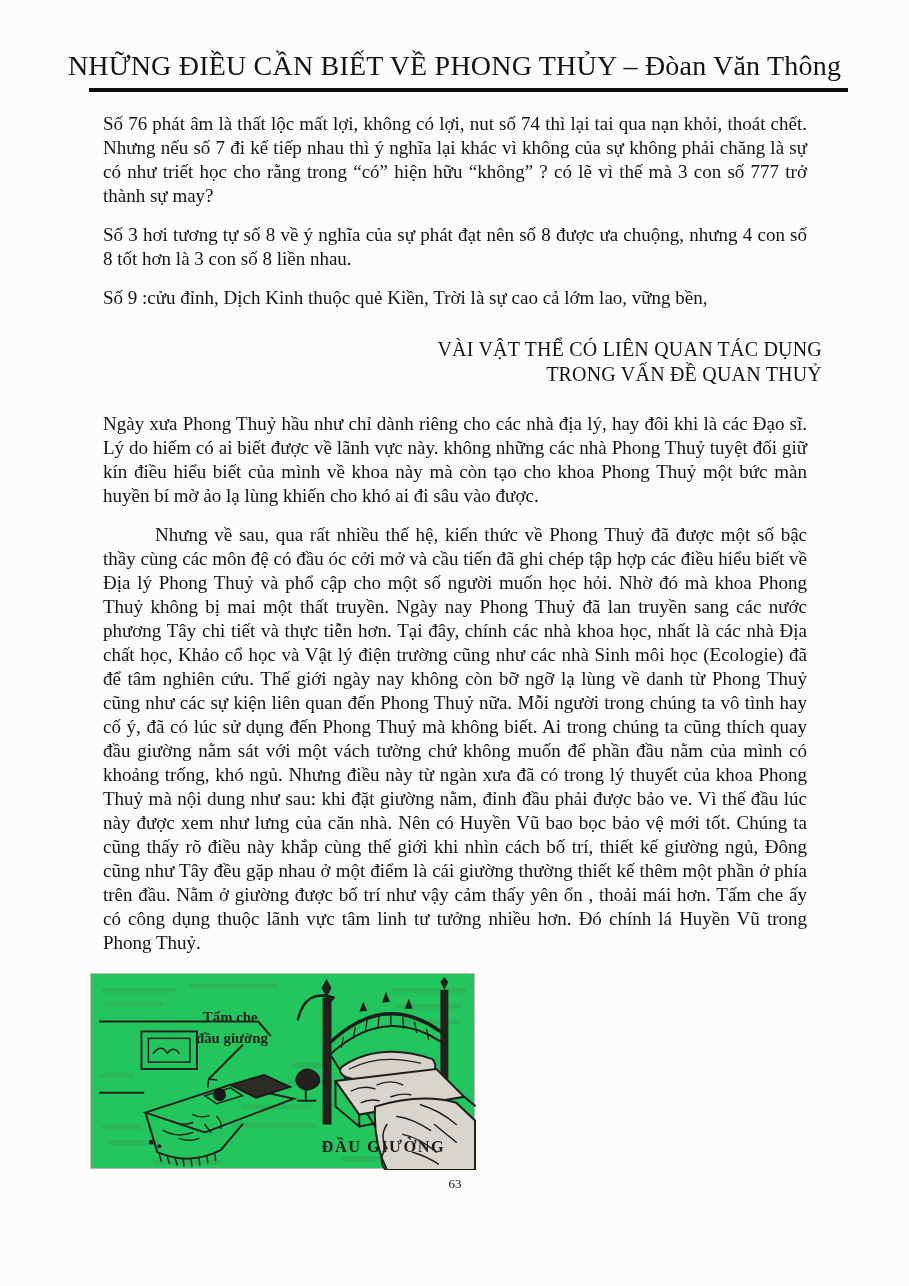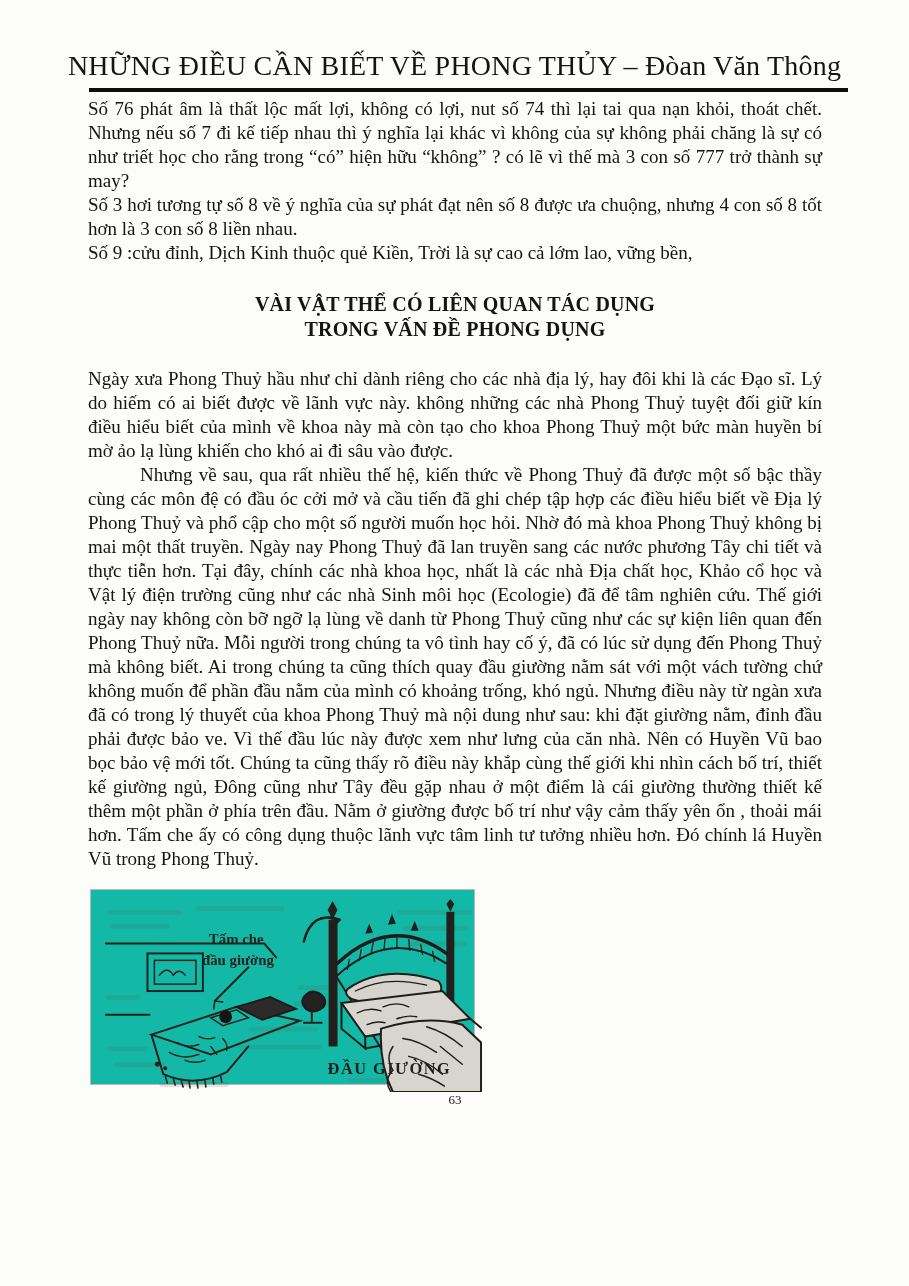--- a/index.html
+++ b/index.html
@@ -17,34 +17,34 @@
     text-align:center;font-size:28px;letter-spacing:.2px;white-space:nowrap;
   }
   .rule{
     position:absolute;top:88px;left:89px;width:759px;height:4px;
     background:#0d0d0d;
   }
   .column{
     position:absolute;top:97px;left:88px;width:734px;
     font-size:19px;line-height:24px;text-align:justify;
   }
-  .column p{margin:0;}
+  .column p{margin:15px;}
   .heading{
     margin:27px 0 25px 0;
-    font-size:20px;line-height:25px;font-weight:700;letter-spacing:.2px;
-    text-align:center;
+    font-size:20px;line-height:25px;font-weight:400;letter-spacing:.2px;
+    text-align:right;
   }
   .heading span{display:block;}
   .indent{text-indent:52px;}
   figure.bed-figure{
-    margin:18px 0 0 2px;padding:8px;
+    margin:18px 0 0 2px;padding:2px;
     width:385px;height:196px;
     border:1px solid #bdbab3;
     box-sizing:border-box;
-    background:#14b8a6;
+    background:#22c55e;
   }
   figure.bed-figure svg{display:block;}
   .para-bottom{margin-top:28px;}
   .page-number{
     text-align:center;margin-top:3px;font-size:13px;
   }
 </style>
 </head>
 <body>
 
@@ -55,21 +55,21 @@
   <div class="rule"></div>
 
   <div class="column">
 
     <p>Số 76 phát âm là thất lộc mất lợi, không có lợi, nut số 74 thì lại tai qua nạn khỏi, thoát chết. Nhưng nếu số 7 đi kế tiếp nhau thì ý nghĩa lại khác vì không của sự không phải chăng là sự có như triết học cho rằng trong “có” hiện hữu “không” ? có lẽ vì thế mà 3 con số 777 trở thành sự may?</p>
     <p>Số 3 hơi tương tự số 8 về ý nghĩa của sự phát đạt nên số 8 được ưa chuộng, nhưng 4 con số 8 tốt hơn là 3 con số 8 liền nhau.</p>
     <p>Số 9 :cửu đỉnh, Dịch Kinh thuộc quẻ Kiền, Trời là sự cao cả lớm lao, vững bền,</p>
 
     <h2 class="heading">
       <span>VÀI VẬT THỂ CÓ LIÊN QUAN TÁC DỤNG</span>
-      <span>TRONG VẤN ĐỀ PHONG DỤNG</span>
+      <span>TRONG VẤN ĐỀ QUAN THUỶ</span>
     </h2>
 
     <p>Ngày xưa Phong Thuỷ hầu như chỉ dành riêng cho các nhà địa lý, hay đôi khi là các Đạo sĩ. Lý do hiếm có ai biết được về lãnh vực này. không những các nhà Phong Thuỷ tuyệt đối giữ kín điều hiểu biết của mình về khoa này mà còn tạo cho khoa Phong Thuỷ một bức màn huyền bí mờ ảo lạ lùng khiến cho khó ai đi sâu vào được.</p>
     <p class="indent">Nhưng về sau, qua rất nhiều thế hệ, kiến thức về Phong Thuỷ đã được một số bậc thầy cùng các môn đệ có đầu óc cởi mở và cầu tiến đã ghi chép tập hợp các điều hiểu biết về Địa lý Phong Thuỷ và phổ cập cho một số người muốn học hỏi. Nhờ đó mà khoa Phong Thuỷ không bị mai một thất truyền. Ngày nay Phong Thuỷ đã lan truyền sang các nước phương Tây chi tiết và thực tiễn hơn. Tại đây, chính các nhà khoa học, nhất là các nhà Địa chất học, Khảo cổ học và Vật lý điện trường cũng như các nhà Sinh môi học (Ecologie) đã để tâm nghiên cứu. Thế giới ngày nay không còn bỡ ngỡ lạ lùng về danh từ Phong Thuỷ cũng như các sự kiện liên quan đến Phong Thuỷ nữa. Mỗi người trong chúng ta vô tình hay cố ý, đã có lúc sử dụng đến Phong Thuỷ mà không biết. Ai trong chúng ta cũng thích quay đầu giường nằm sát với một vách tường chứ không muốn để phần đầu nằm của mình có khoảng trống, khó ngủ. Nhưng điều này từ ngàn xưa đã có trong lý thuyết của khoa Phong Thuỷ mà nội dung như sau: khi đặt giường nằm, đỉnh đầu phải được bảo ve. Vì thế đầu lúc này được xem như lưng của căn nhà. Nên có Huyền Vũ bao bọc bảo vệ mới tốt. Chúng ta cũng thấy rõ điều này khắp cùng thế giới khi nhìn cách bố trí, thiết kế giường ngủ, Đông cũng như Tây đều gặp nhau ở một điểm là cái giường thường thiết kế thêm một phần ở phía trên đầu. Nằm ở giường được bố trí như vậy cảm thấy yên ổn , thoải mái hơn. Tấm che ấy có công dụng thuộc lãnh vực tâm linh tư tưởng nhiều hơn. Đó chính lá Huyền Vũ trong Phong Thuỷ.</p>
 
     <figure class="bed-figure">
       <svg width="383" height="194" viewBox="0 0 385 196" xmlns="http://www.w3.org/2000/svg">
 
         <g fill="#5d594f" opacity="0.14">
           <rect x="8" y="12" width="74" height="5" rx="2"></rect>

